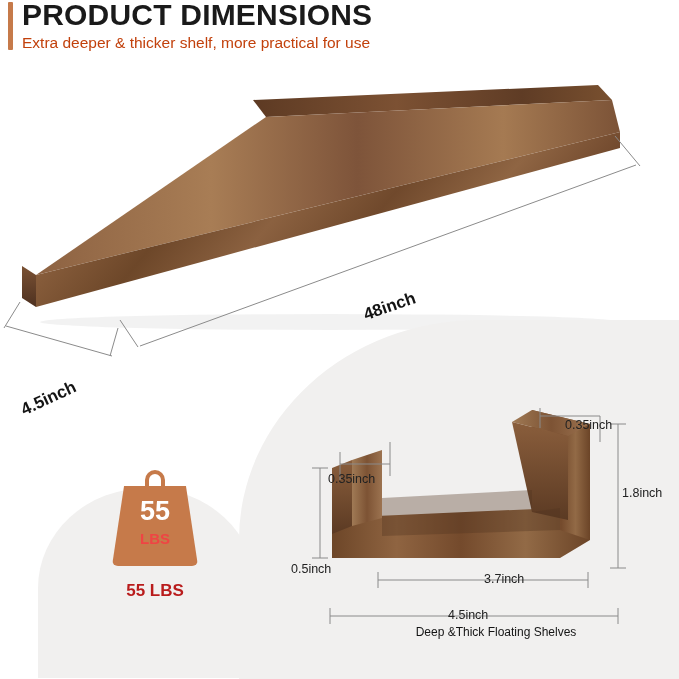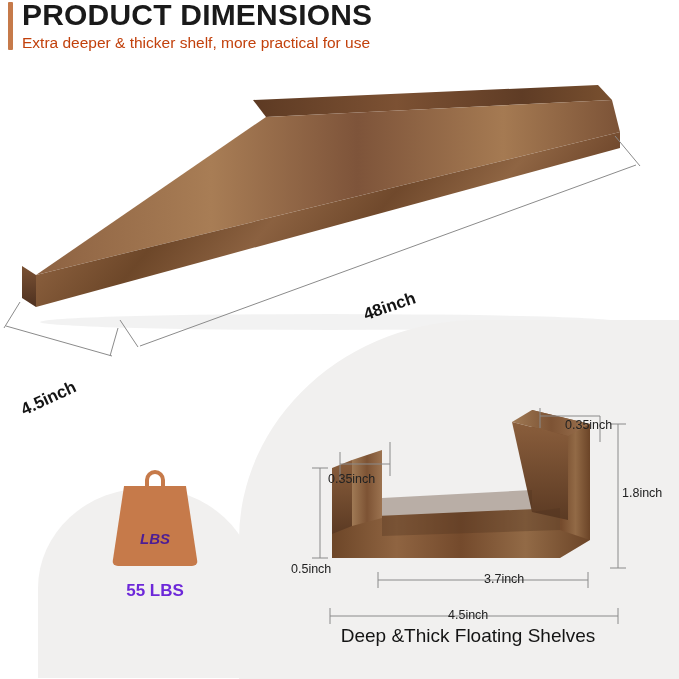--- a/index.html
+++ b/index.html
@@ -72,40 +72,40 @@
     background:#c67a4a;
     clip-path:polygon(14% 0%, 86% 0%, 100% 100%, 0% 100%);
     border-radius:6px;
   }
   .badge .num{
     position:absolute;left:0;top:16px;width:86px;text-align:center;
     font-size:27px;font-weight:bold;color:#ffffff;
   }
   .badge .lbs{
     position:absolute;left:0;top:50px;width:86px;text-align:center;
-    font-size:15px;font-weight:bold;color:#4c1d95;font-style:italic;
+    font-size:15px;font-weight:bold;color:#ef4444;
   }
   .weight-cap{
-    margin-top:14px;font-size:17px;font-weight:bold;line-height:22px;color:#6d28d9;
+    margin-top:14px;font-size:17px;font-weight:bold;line-height:22px;color:#b91c1c;
   }
 
   
   .cross{position:absolute;left:300px;top:10px;width:360px;height:260px;text-align:center;}
   .cross svg{display:block;}
   .cs-label{position:absolute;font-size:12.5px;color:#222;white-space:nowrap;}
   .cs-035-top{left:265px;top:28px;}
   .cs-035-left{left:28px;top:82px;}
   .cs-05{left:-9px;top:140px;margin-top:32px;}
   .cs-18{left:322px;top:96px;}
   .cs-37{left:140px;top:182px;margin-left:44px;}
   .cs-45{left:148px;top:218px;}
 
   .caption{
-    position:absolute;left:288px;top:245px;width:360px;text-align:center;
-    font-size:19px;color:#141414;
+    position:absolute;left:316px;top:245px;width:360px;text-align:center;
+    font-size:12px;color:#141414;
   }
 </style>
 </head>
 <body>
 
 <div class="page">
 
   <div class="header">
     <div class="accent-bar"></div>
     <div class="title">PRODUCT DIMENSIONS</div>
@@ -167,20 +167,21 @@
   </div>
 
   <div class="lower">
     <div class="gray-blob"></div>
     <div class="gray-blob2"></div>
 
     <div class="weight-wrap">
       <div class="badge">
         <div class="handle"></div>
         <div class="body"></div>
+        <div class="num">55</div>
         <div class="lbs">LBS</div>
       </div>
       <div class="weight-cap">
         <div>55 LBS</div>
       </div>
     </div>
 
     <div class="cross">
       <svg width="360" height="245" viewBox="0 0 360 245">
         <defs>

